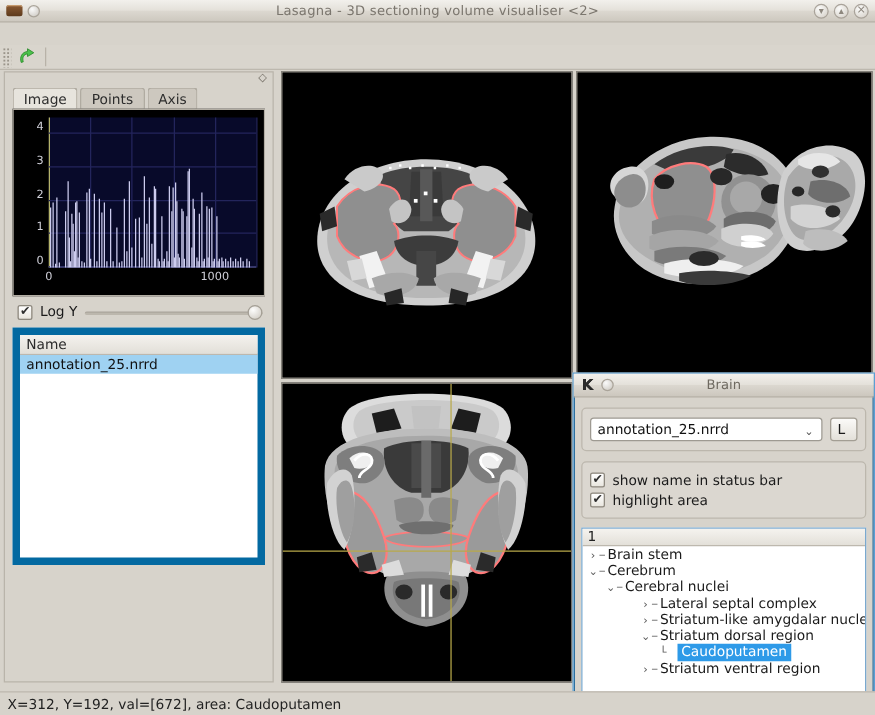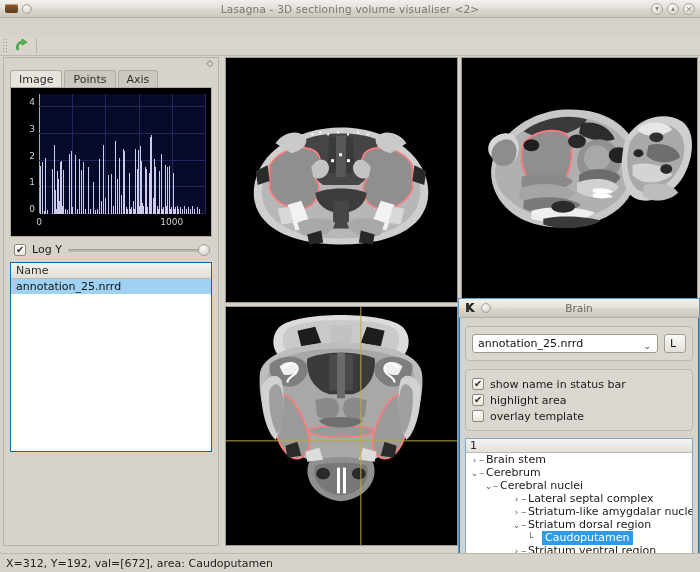--- a/index.html
+++ b/index.html
@@ -117,21 +117,21 @@
   .chk.on::after{
     content:"\2714"; position:absolute; left:1px; top:-1px; font-size:10px; color:#2e2e2e;
   }
   .logrow .lbl{ font-size:11px; }
   .slider{ flex:1; height:12px; position:relative; }
   .slider .track{ position:absolute; left:0; right:0; top:5px; height:3px;
     background:#bcb7ad; border-top:1px solid #a29d93; border-radius:2px; }
   .slider .knob{ position:absolute; right:0; top:0; width:12px;height:12px;border-radius:50%;
     background:radial-gradient(circle at 35% 30%,#fdfdfc,#ccc7be); border:1px solid #a49f95; }
 
-  .listwrap{ margin:2px 6px 0 6px; height:190px; border:1px solid #0369a1; background:#fff; }
+  .listwrap{ margin:2px 6px 0 6px; height:190px; border:6px solid #0369a1; background:#fff; }
   .list-head{
     height:16px; background:linear-gradient(to bottom,#f4f2ee,#e2dfd8);
     border-bottom:1px solid #bdb8ae; font-size:11px; padding-left:5px; line-height:16px;
     color:#2a2a2a;
   }
   .list-row{ height:15px; line-height:15px; padding-left:5px; font-size:11px; }
   .list-row.sel{ background:#9fd2f2; color:#111; }
 
   
   .statusbar{
@@ -593,24 +593,20 @@
 
     <div class="group">
       <div class="chkrow">
         <div class="chk on"></div>
         <div class="lbl">show name in status bar</div>
       </div>
       <div class="chkrow">
         <div class="chk on"></div>
         <div class="lbl">highlight area</div>
       </div>
-      <div class="chkrow">
-        <div class="chk"></div>
-        <div class="lbl">overlay template</div>
-      </div>
     </div>
 
     <div class="treewrap">
       <div class="tree-head">1</div>
       <div id="tree-body">
           <div class="tnode" style="padding-left: 4px;"><span class="arw">›</span><span class="dash">–</span><span class="txt">Brain stem</span></div>
           <div class="tnode" style="padding-left: 4px;"><span class="arw">⌄</span><span class="dash">–</span><span class="txt">Cerebrum</span></div>
           <div class="tnode" style="padding-left: 18px;"><span class="arw">⌄</span><span class="dash">–</span><span class="txt">Cerebral nuclei</span></div>
           <div class="tnode" style="padding-left: 46px;"><span class="arw">›</span><span class="dash">–</span><span class="txt">Lateral septal complex</span></div>
           <div class="tnode" style="padding-left: 46px;"><span class="arw">›</span><span class="dash">–</span><span class="txt">Striatum-like amygdalar nuclei</span></div>

